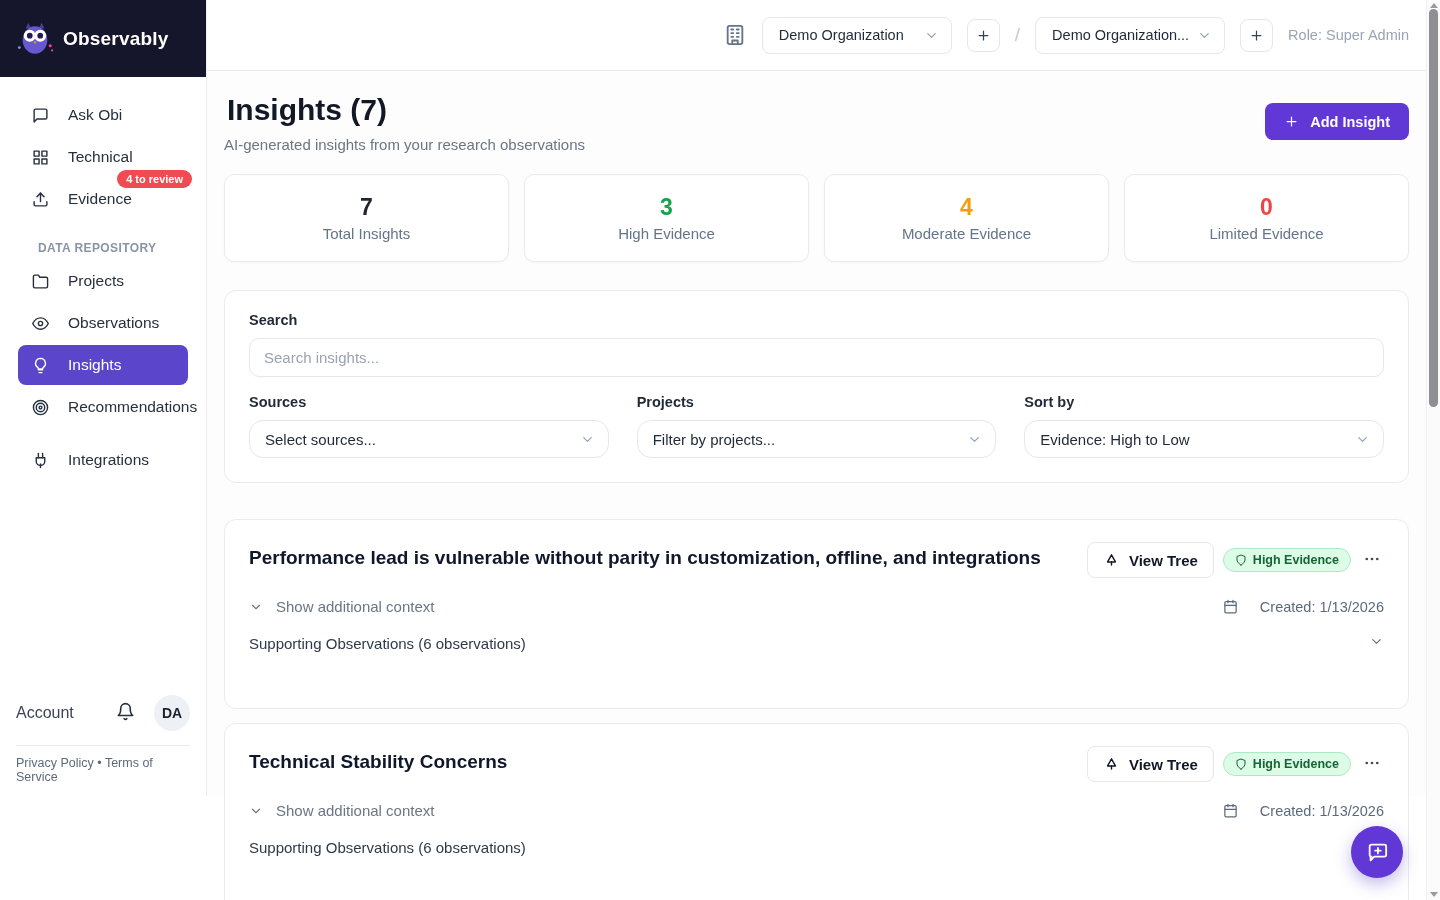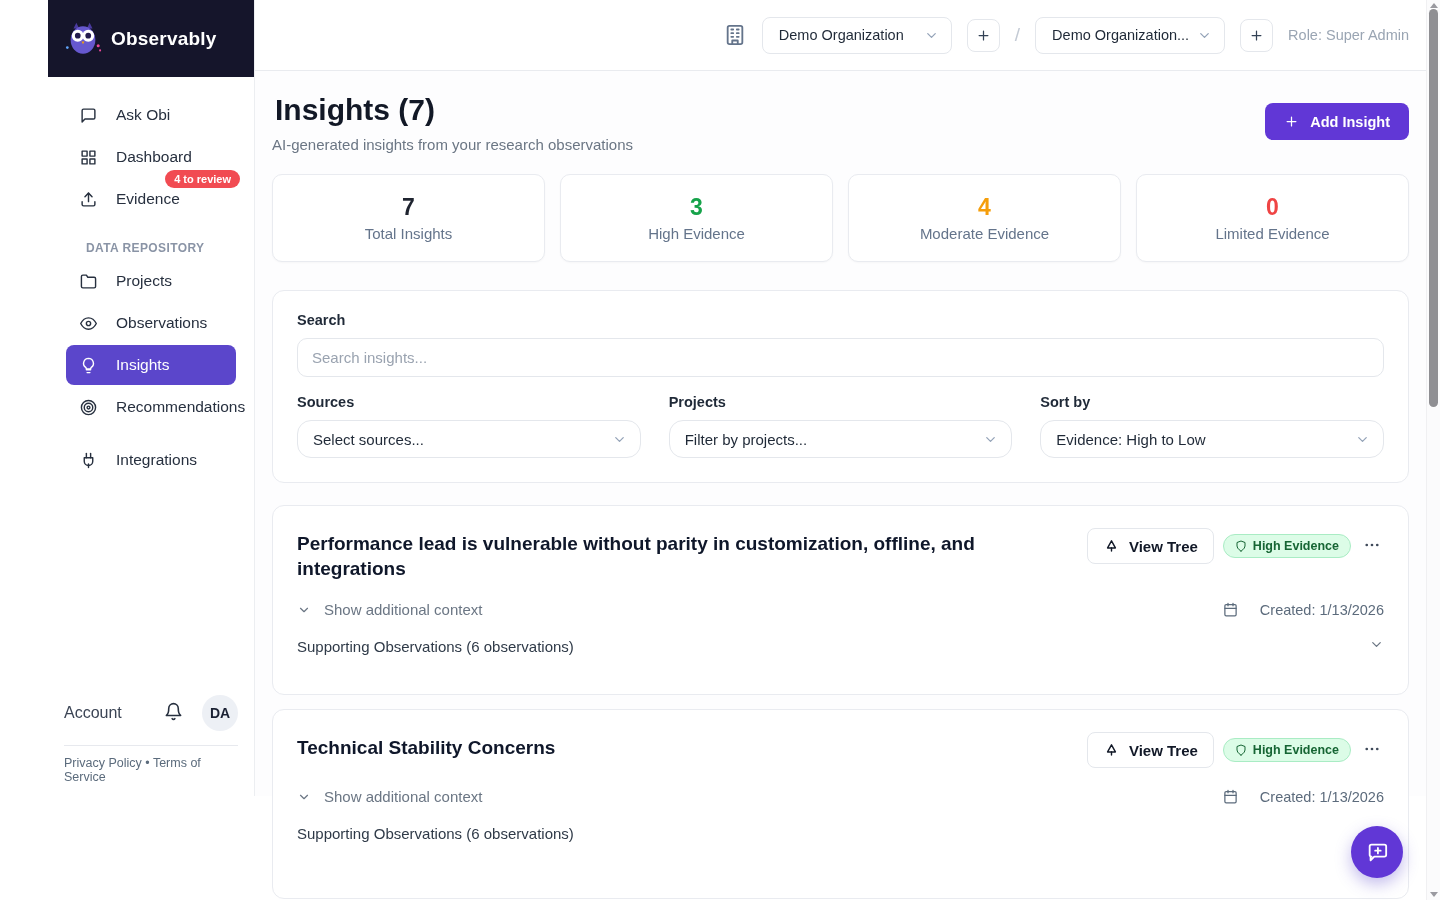--- a/index.html
+++ b/index.html
@@ -3,21 +3,21 @@
 <meta charset="utf-8">
 <style>
   * { box-sizing: border-box; }
   html,body { margin:0; padding:0; }
   body {
     width:1440px; height:900px; overflow:hidden;
     font-family:"Liberation Sans", sans-serif;
     background:#ffffff; color:#1f2937;
   }
   .ic { fill:none; stroke:currentColor; stroke-width:2; stroke-linecap:round; stroke-linejoin:round; }
-  .app { display:flex; width:1440px; height:796px;padding-left:48px; }
+  .app { display:flex; width:1440px; height:796px; }
 
   
   .sidebar { width:207px; flex:0 0 207px; background:#fff; border-right:1px solid #eceef1; display:flex; flex-direction:column; }
   .logo-block { height:77px; flex:0 0 77px; background:#15152b; display:flex; align-items:center; gap:9px; padding-left:16px; }
   .brand-name { color:#fff; font-size:19px; font-weight:700; letter-spacing:.2px; }
   .nav { padding-top:16px; }
   .nav-item { position:relative; display:flex; align-items:center; gap:19px; margin:2px 18px; padding:11px 0 11px 14px; border-radius:8px; font-size:15.5px; color:#27303f; cursor:pointer; }
   .nav-item svg { width:17px; height:17px; stroke:currentColor; flex:0 0 17px; }
   .nav-item.active { background:#5b46cb; color:#fff; }
   .badge-pill { position:absolute; top:-9px; right:-4px; background:#f14b52; color:#fff; font-size:11px; font-weight:600; padding:3px 9px; border-radius:999px; line-height:1.1; }
@@ -53,21 +53,21 @@
   .stat-label { margin-top:4px; font-size:15px; color:#64748b; }
 
   .filter-card { margin-top:28px; background:#fff; border:1px solid #e9ebf0; border-radius:12px; padding:21px 24px 24px; }
   .field-label { font-size:14.5px; font-weight:600; color:#1f2937; margin-bottom:10px; }
   .search-input { width:100%; height:39px; border:1px solid #e4e7ec; border-radius:10px; padding:0 14px; font-size:15px; color:#1f2937; outline:none; background:#fff; }
   .search-input::placeholder { color:#9aa3b0; }
   .filter-row { display:grid; grid-template-columns:1fr 1fr 1fr; gap:28px; margin-top:17px; }
   .filter-select { display:flex; align-items:center; justify-content:space-between; height:38px; border:1px solid #e4e7ec; border-radius:14px; padding:0 13px 0 15px; font-size:15px; color:#1f2937; background:#fff; cursor:pointer; }
   .filter-select .chev { color:#94a3b8; }
 
-  .insight-card { margin-top:22px; background:#fff; border:1px solid #e9ebf0; border-radius:12px; padding:22px 24px; height:190px; }
+  .insight-card { margin-top:36px; background:#fff; border:1px solid #e9ebf0; border-radius:12px; padding:22px 24px; height:190px; }
   .insight-card.second { margin-top:14px; }
   .card-head { display:flex; align-items:flex-start; justify-content:space-between; gap:16px; }
   .insight-title { font-size:19px; font-weight:700; color:#0f172a; margin:4px 0 0; line-height:1.3; }
   .card-actions { display:flex; align-items:center; gap:9px; flex:0 0 auto; }
   .view-tree-btn { display:flex; align-items:center; gap:9px; height:36px; padding:0 15px; border:1px solid #e4e7ec; border-radius:8px; background:#fff; font-size:15px; font-weight:700; color:#111827; cursor:pointer; }
   .evidence-badge { display:flex; align-items:center; gap:6px; height:24px; padding:0 11px; background:#dcfce7; border:1px solid #a9ecc4; border-radius:999px; font-size:12.5px; font-weight:700; color:#166534; }
   .dots-btn { border:none; background:none; color:#3f4a5a; padding:2px 3px; cursor:pointer; }
   .card-row2 { display:flex; align-items:center; justify-content:space-between; margin-top:20px; }
   .context-toggle { display:flex; align-items:center; gap:13px; color:#6b7684; font-size:15px; cursor:pointer; background:none; border:none; padding:0; }
   .created { display:flex; align-items:center; gap:22px; color:#5c6b7c; font-size:14.5px; }
@@ -112,21 +112,21 @@
           </svg>
         <span>Ask Obi</span>
       </div>
       <div class="nav-item">
         <svg class="ic" viewBox="0 0 24 24">
             <rect x="3" y="3" width="7" height="7"></rect>
             <rect x="14" y="3" width="7" height="7"></rect>
             <rect x="14" y="14" width="7" height="7"></rect>
             <rect x="3" y="14" width="7" height="7"></rect>
           </svg>
-        <span>Dashboard</span>
+        <span>Technical</span>
       </div>
       <div class="nav-item">
         <svg class="ic" viewBox="0 0 24 24">
             <path d="M21 15v4a2 2 0 0 1-2 2H5a2 2 0 0 1-2-2v-4"></path>
             <polyline points="17 8 12 3 7 8"></polyline>
             <line x1="12" y1="3" x2="12" y2="15"></line>
           </svg>
         <span>Evidence</span>
         <span class="badge-pill">4 to review</span>
       </div>

